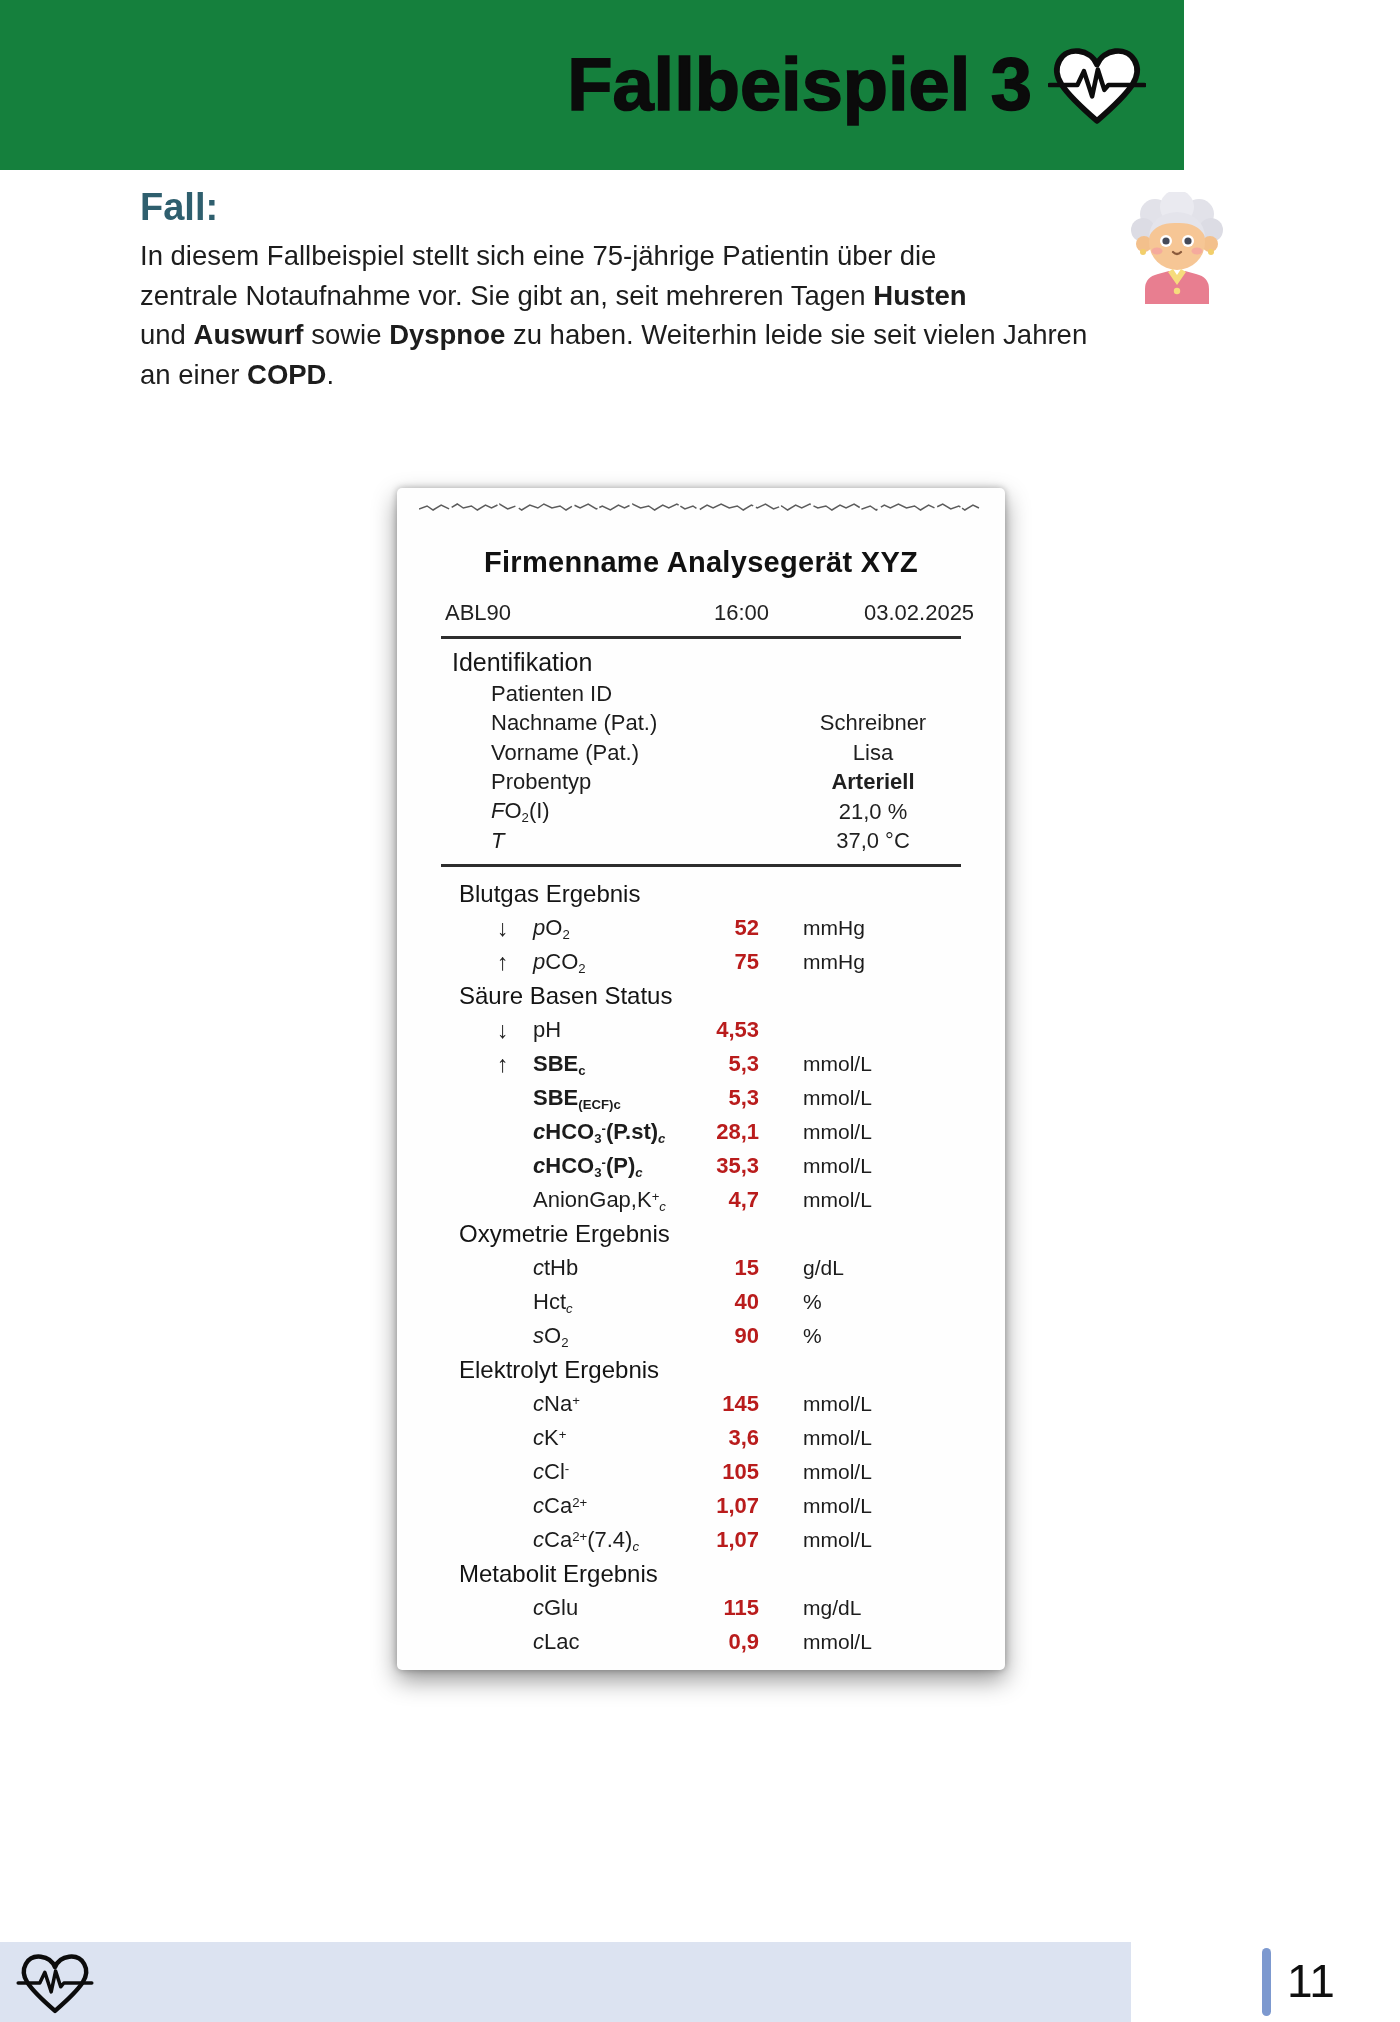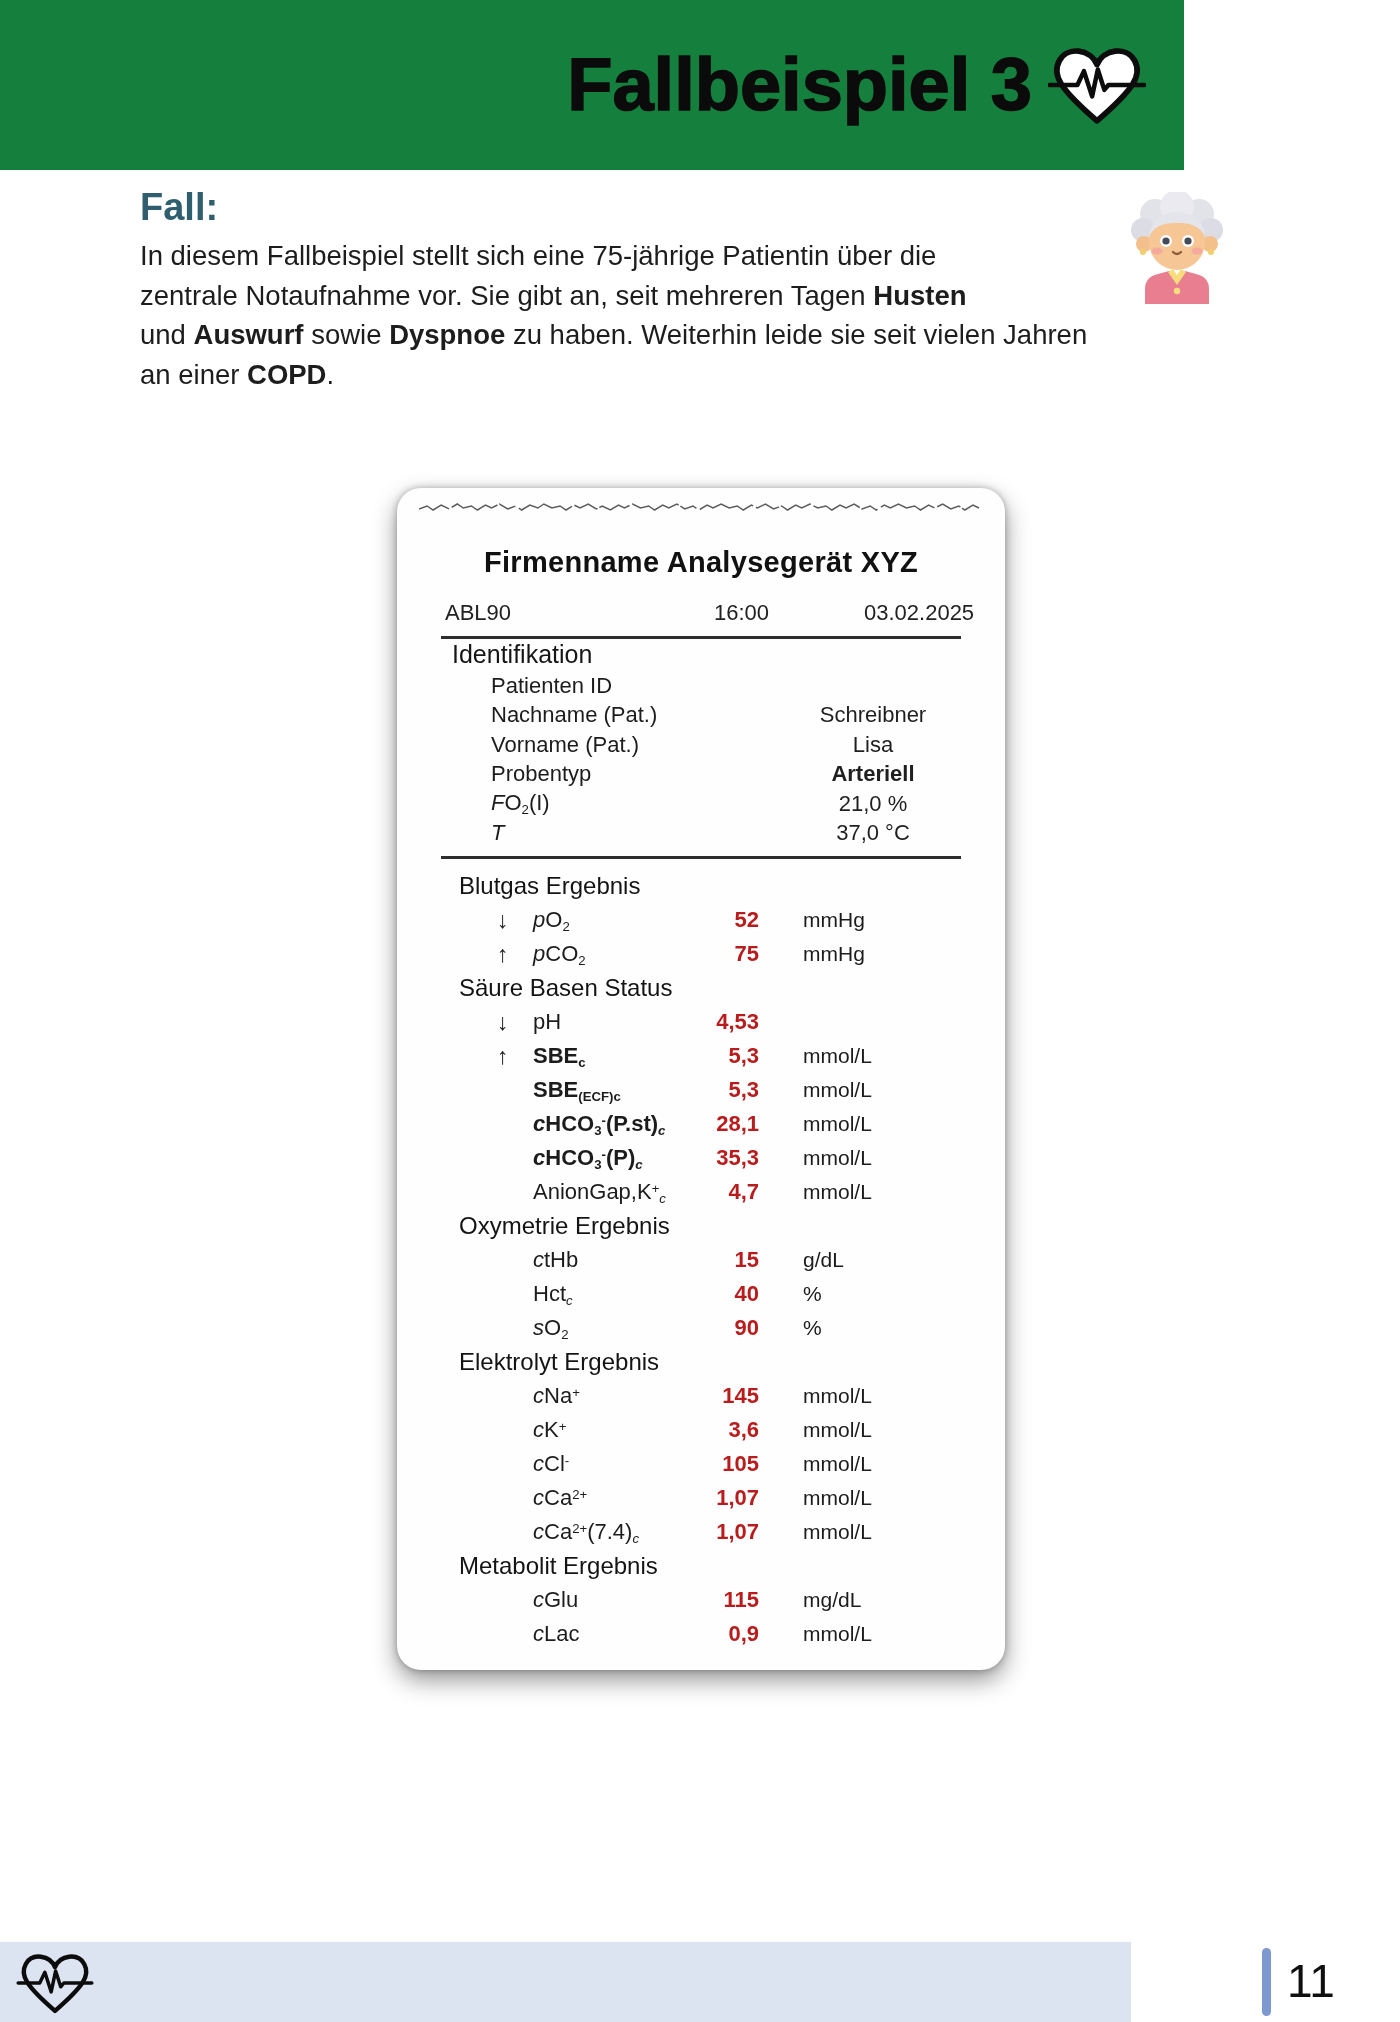--- a/index.html
+++ b/index.html
@@ -18,31 +18,31 @@
   }
   .heart-icon{width:98px;height:88px;margin-left:16px;flex:0 0 auto;}
   
   .case-section{position:absolute;left:140px;top:184px;width:1140px;}
   .case-heading{color:#2f5f6e;font-size:38px;font-weight:700;line-height:46px;margin-bottom:6px;}
   .case-paragraph{font-size:27.5px;line-height:39.5px;color:#1d1d1d;}
   .old-woman-emoji{position:absolute;left:1126px;top:192px;width:102px;height:112px;}
   
   .report-card{
     position:absolute;left:397px;top:488px;width:608px;height:1182px;background:#fefefe;
-    border-radius:24px;box-sizing:border-box;
+    border-radius:5px;box-sizing:border-box;
     box-shadow:0 10px 24px rgba(0,0,0,.42), 0 0 7px rgba(0,0,0,.28);
     color:#1c1c1c;
   }
   .torn-edge{position:absolute;left:22px;top:12px;width:564px;height:14px;}
   .report-title{margin-top:58px;text-align:center;font-size:29px;font-weight:700;color:#111;letter-spacing:.3px;}
   .meta{margin:18px 53px 0 48px;font-size:22px;color:#222;}
   .meta-row{display:grid;grid-template-columns:269px 150px 1fr;height:31px;align-items:center;}
   .meta-right{text-align:right;}
   .rule{border:0;border-top:3px solid #2d2d2d;margin:8px 44px 0 44px;}
-  .id-heading{margin-top:0;padding-left:55px;font-size:25px;line-height:30px;color:#161616;}
+  .id-heading{margin-top:8px;padding-left:55px;font-size:25px;line-height:30px;color:#161616;}
   .id-rows{margin-top:2px;padding-left:24px;}
   .id-row{display:grid;grid-template-columns:250px 1fr;padding-left:70px;height:29.5px;align-items:center;font-size:22px;}
   .id-value{color:#1f1f1f;text-align:center;}
   .results{margin-top:10px;}
   .sec-head{padding-left:62px;font-size:24px;height:34px;line-height:34px;color:#141414;}
   .res-row{display:grid;grid-template-columns:36px 152px 74px 1fr;padding-left:100px;height:34px;align-items:center;font-size:22px;white-space:nowrap;}
   .res-arrow{font-size:23px;font-weight:600;color:#222;}
   .res-value{text-align:right;font-weight:700;color:#b91c1c;}
   .res-unit{padding-left:44px;font-size:21px;color:#1c1c1c;}
   .sb{font-size:.6em;vertical-align:-.3em;}

